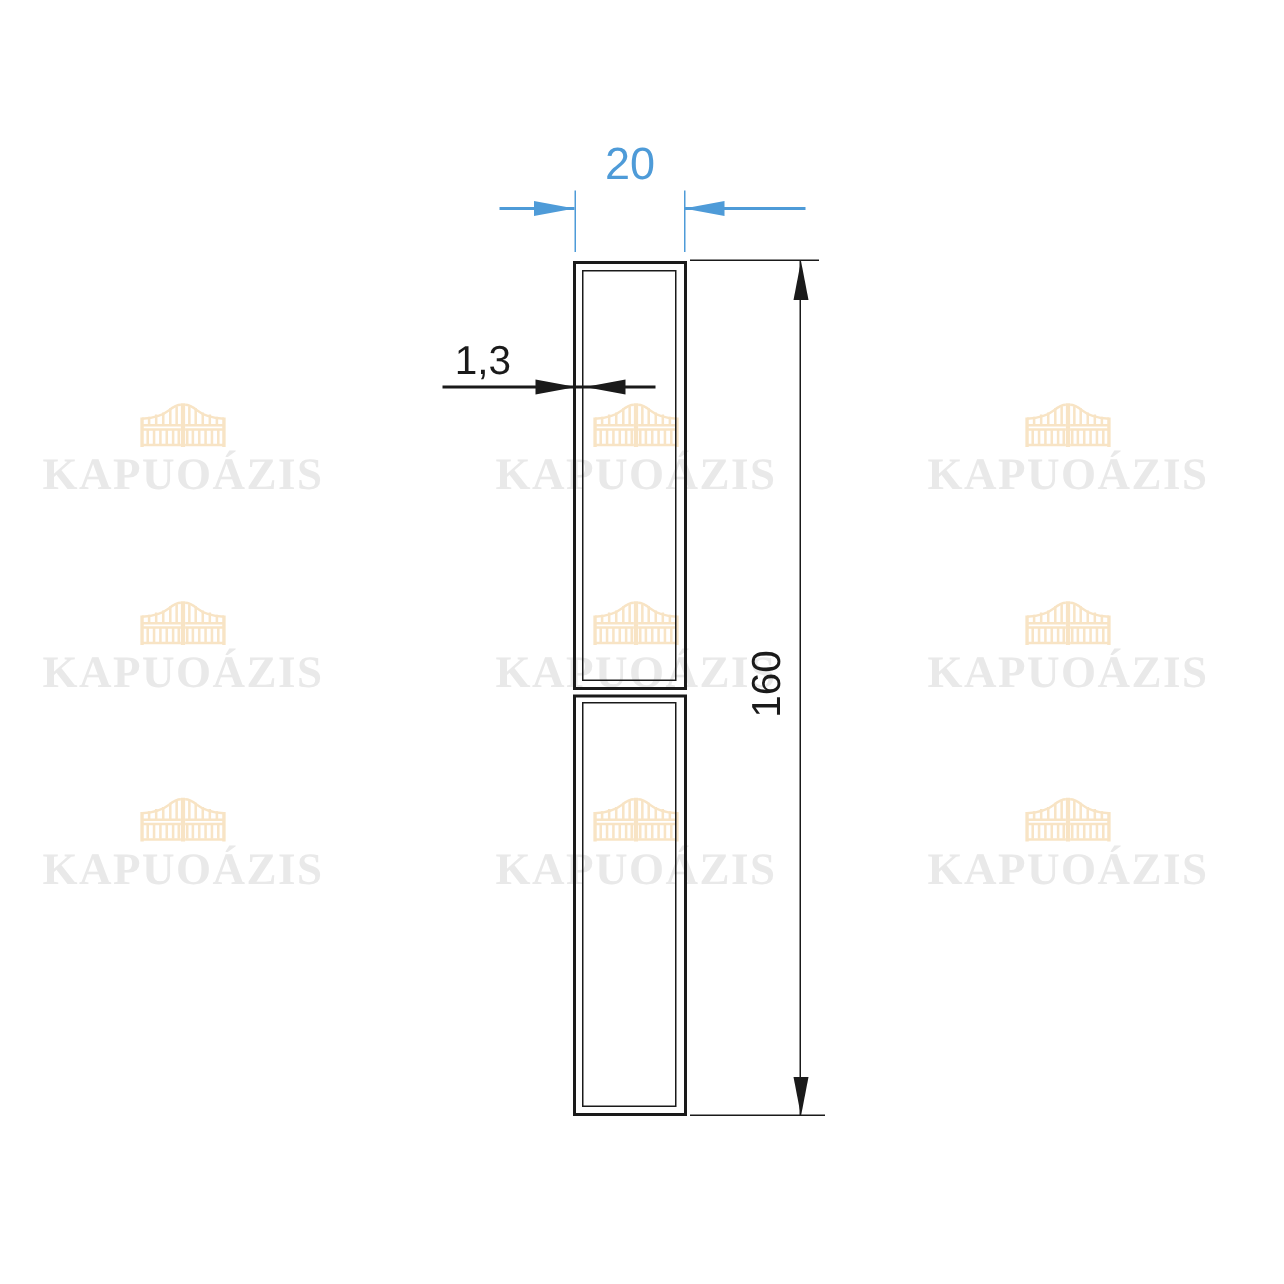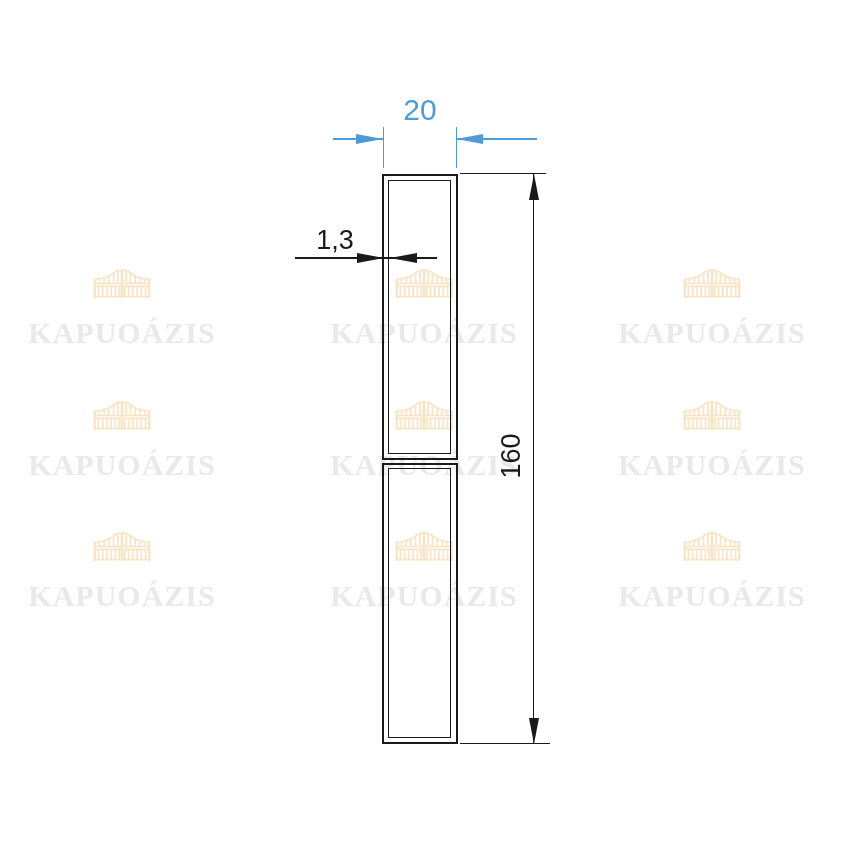--- a/index.html
+++ b/index.html
@@ -6,21 +6,21 @@
   #canvas{
     position:relative;width:856px;height:856px;background:#ffffff;
     overflow:hidden;font-family:"Liberation Sans", sans-serif;
   }
   .abs{position:absolute;}
   
   #wm-layer{position:absolute;inset:0;z-index:1;}
   .wm{position:absolute;width:190px;text-align:center;}
   .wm-gate{display:block;margin:0 auto;width:62px;height:32px;}
   .wm-text{
-    margin-top:19px;font-family:"Liberation Serif", serif;font-weight:700;
+    margin-top:3px;font-family:"Liberation Serif", serif;font-weight:700;
     font-size:30px;line-height:30px;letter-spacing:1px;color:#e9e9e9;
     white-space:nowrap;
   }
   
   #draw-layer{position:absolute;inset:0;z-index:2;}
   .tube{box-sizing:border-box;border:2.6px solid #1a1a1a;background:transparent;}
   .tube-inner{box-sizing:border-box;border:1.6px solid #1a1a1a;background:transparent;}
   .hline{height:1.5px;background:#1a1a1a;}
   .vline{width:1.5px;background:#1a1a1a;}
   .hline.blue,.vline.blue{background:#4e9bd8;}
@@ -405,21 +405,21 @@
     <div class="abs vline blue" style="left:455.5px;top:127px;height:41px;"></div>
     <div class="abs hline blue" style="left:333px;top:138.3px;width:50px;"></div>
     <div class="abs hline blue" style="left:456px;top:138.3px;width:81px;"></div>
     <div class="abs arrow right-blue" style="left:383px;top:134px;border-right:none;border-left:27px solid #4e9bd8;transform:translateX(-27px);"></div>
     <div class="abs arrow left-blue" style="left:456px;top:134px;"></div>
     <div class="abs dim-label blue" style="left:390px;top:93px;width:60px;">20</div>
 
     <div class="abs hline" style="left:295px;top:257.3px;width:142px;"></div>
     <div class="abs arrow right-black" style="left:356.5px;top:253px;"></div>
     <div class="abs arrow left-black" style="left:389.5px;top:253px;"></div>
-    <div class="abs dim-label" style="left:305px;top:225px;width:60px;font-size:27px;">1,3</div>
+    <div class="abs dim-label" style="left:292px;top:225px;width:60px;font-size:27px;">1,3</div>
 
     <div class="abs hline" style="left:460px;top:172.8px;width:86px;"></div>
     <div class="abs hline" style="left:460px;top:742.8px;width:90px;"></div>
     <div class="abs vline" style="left:532.7px;top:174px;height:570px;width:1.6px;"></div>
     <div class="abs arrow up-black" style="left:528.5px;top:174px;"></div>
     <div class="abs arrow down-black" style="left:528.5px;top:718px;"></div>
     <div class="abs dim-label rot" style="left:471px;top:441px;width:80px;height:30px;font-size:27px;line-height:30px;">160</div>
 
   </div>
 </div>

